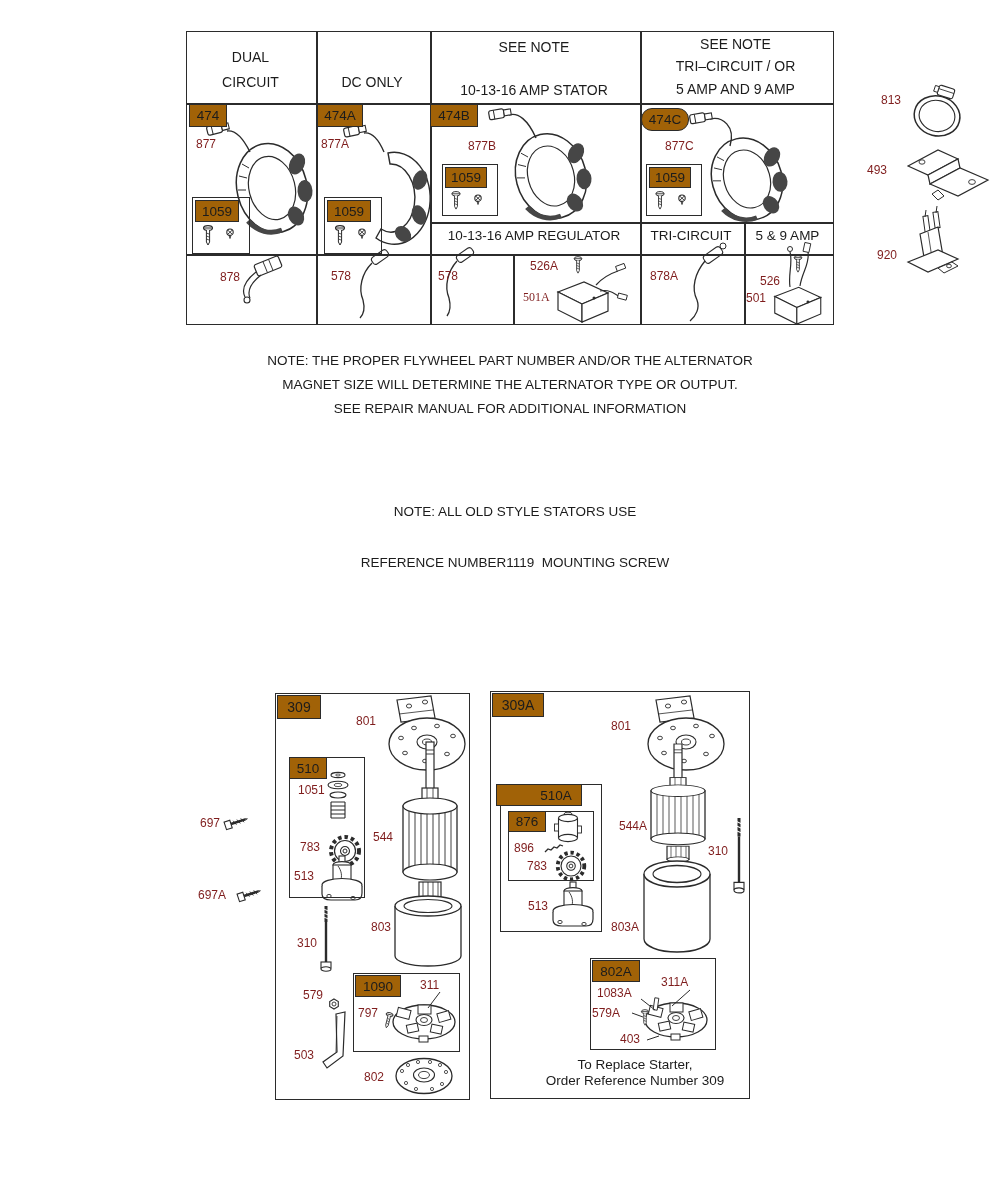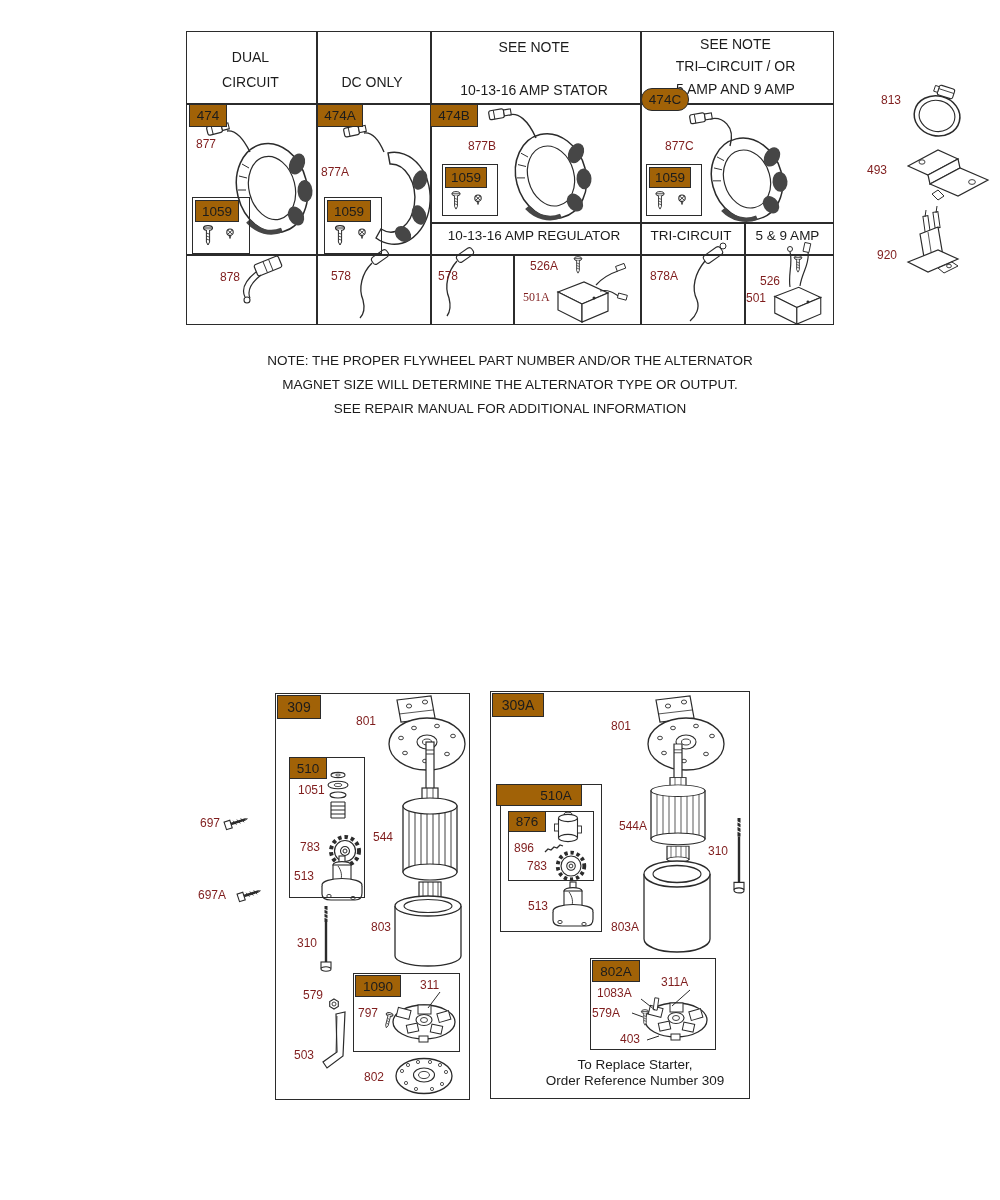--- a/index.html
+++ b/index.html
@@ -402,24 +402,24 @@
 <div class="hdr" style="left:639px;top:36px;width:193px;">SEE NOTE</div>
 <div class="hdr" style="left:639px;top:58px;width:193px;">TRI–CIRCUIT / OR</div>
 <div class="hdr" style="left:639px;top:81px;width:193px;">5 AMP AND 9 AMP</div>
 <div class="sub" style="left:429px;top:228px;width:210px;">10-13-16 AMP REGULATOR</div>
 <div class="sub" style="left:639px;top:228px;width:104px;">TRI-CIRCUIT</div>
 <div class="sub" style="left:743px;top:228px;width:89px;">5 &amp; 9 AMP</div>
 
 <div class="refbox" style="left:189px;top:104px;width:36px;height:21px;">474</div>
 <div class="refbox" style="left:317px;top:104px;width:44px;height:21px;">474A</div>
 <div class="refbox" style="left:430px;top:104px;width:46px;height:21px;">474B</div>
-<div class="refbox" style="left:641px;top:88px;width:46px;height:21px;border-radius:11px;">474C</div>
+<div class="refbox" style="left:641px;top:108px;width:46px;height:21px;border-radius:11px;">474C</div>
 
 <div class="L" style="left:196px;top:137px;">877</div>
-<div class="L" style="left:321px;top:137px;margin-top:28px;">877A</div>
+<div class="L" style="left:321px;top:137px;">877A</div>
 <div class="L" style="left:468px;top:139px;">877B</div>
 <div class="L" style="left:665px;top:139px;">877C</div>
 
 <div class="pbox" style="left:192px;top:197px;width:56px;height:55px;">
       <div class="refbox" style="width:42px;height:20px;">1059</div>
     </div>
 <div class="pbox" style="left:324px;top:197px;width:56px;height:55px;">
       <div class="refbox" style="width:42px;height:20px;">1059</div>
     </div>
 <div class="pbox" style="left:442px;top:164px;width:54px;height:50px;">
@@ -439,20 +439,24 @@
 <div class="L" style="left:746px;top:291px;">501</div>
 
 <div class="L" style="left:881px;top:93px;">813</div>
 <div class="L" style="left:867px;top:163px;">493</div>
 <div class="L" style="left:877px;top:248px;">920</div>
 
 <div class="note" style="left:220px;top:349px;width:580px;">
   <div>NOTE: THE PROPER FLYWHEEL PART NUMBER AND/OR THE ALTERNATOR</div>
   <div>MAGNET SIZE WILL DETERMINE THE ALTERNATOR TYPE OR OUTPUT.</div>
   <div>SEE REPAIR MANUAL FOR ADDITIONAL INFORMATION</div>
+</div>
+<div class="note2" style="left:300px;top:469px;width:430px;">
+  <div>NOTE: ALL OLD STYLE STATORS USE</div>
+  <div>REFERENCE NUMBER1119  MOUNTING SCREW</div>
 </div>
 
 <div class="bigbox" style="left:275px;top:693px;width:193px;height:405px;"></div>
 <div class="refbox" style="left:277px;top:695px;width:42px;height:22px;font-size:14px;">309</div>
 <div class="L" style="left:356px;top:714px;">801</div>
 <div class="innerbox" style="left:289px;top:757px;width:74px;height:139px;"></div>
 <div class="refbox" style="left:289px;top:757px;width:36px;height:20px;">510</div>
 <div class="L" style="left:298px;top:783px;">1051</div>
 <div class="L" style="left:300px;top:840px;">783</div>
 <div class="L" style="left:294px;top:869px;">513</div>

